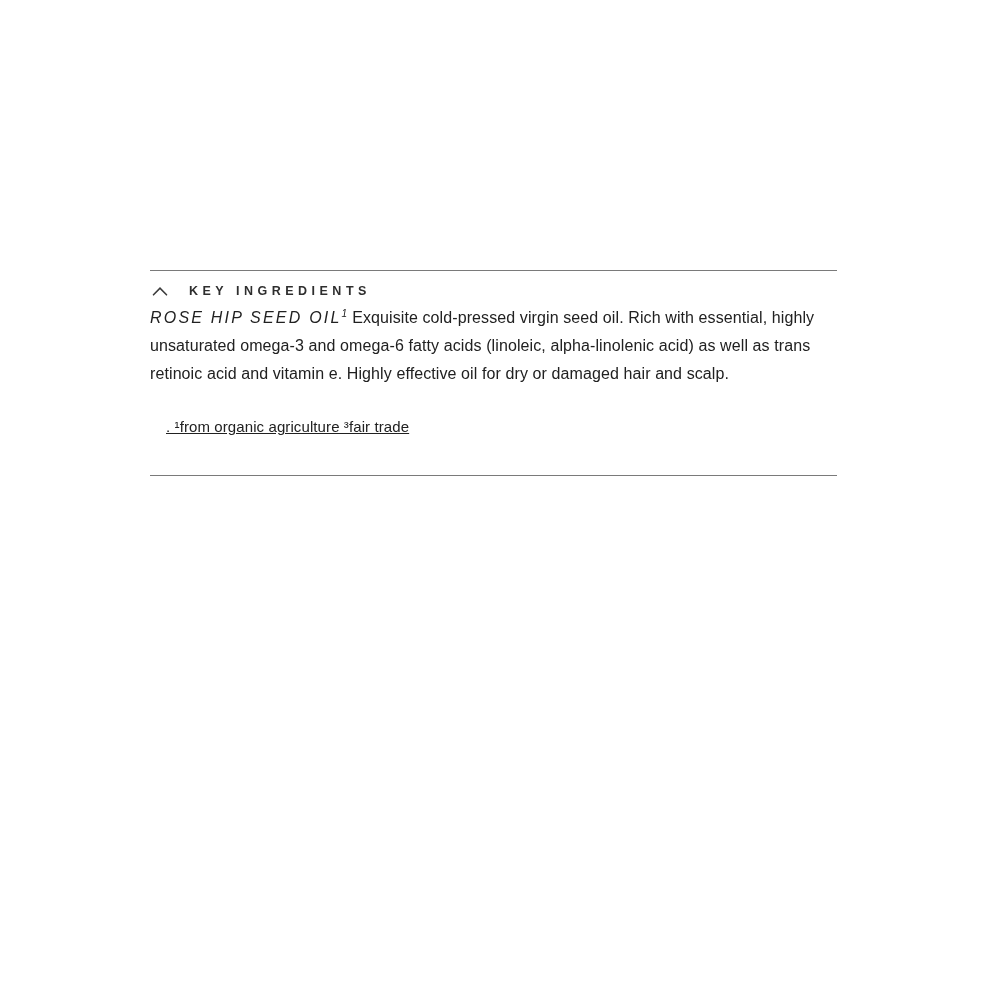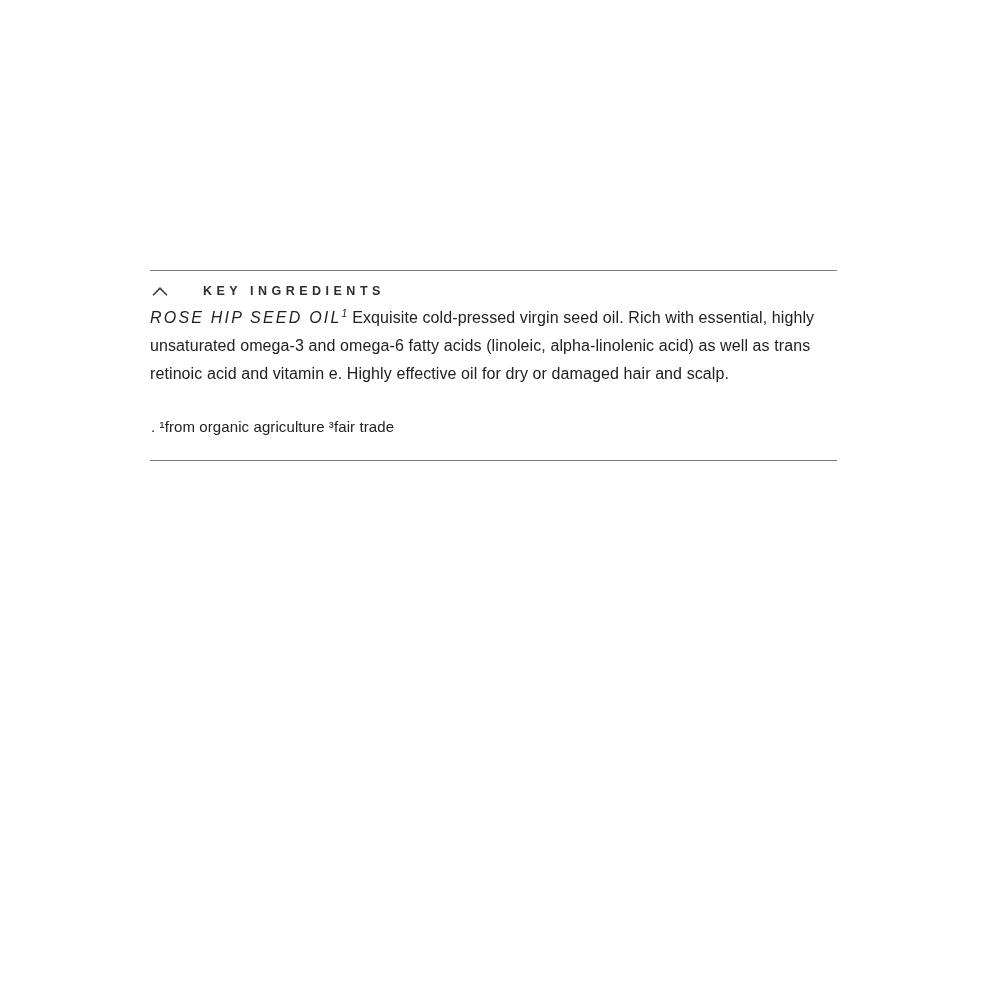--- a/index.html
+++ b/index.html
@@ -32,21 +32,21 @@
   }
   .chevron-wrap {
     width: 17px;
     height: 10px;
     display: flex;
     align-items: center;
     justify-content: flex-start;
     flex: 0 0 auto;
   }
   .accordion-title {
-    margin-left: 34px;
+    margin-left: 20px;
     font-size: 12.5px;
     font-weight: 700;
     letter-spacing: 4.5px;
     color: #2e2e2e;
     white-space: nowrap;
   }
   .ingredient-paragraph {
     font-size: 16px;
     line-height: 28px;
     margin: 0 0 25px 0;
@@ -61,23 +61,24 @@
   sup.fnref {
     font-size: 10px;
     font-style: italic;
     letter-spacing: 0.5px;
     line-height: 0;
     vertical-align: super;
   }
   .footnote-line {
     font-size: 15px;
     line-height: 28px;
-    margin: 1px;
+    margin: 16px;
     letter-spacing: 0.1px;
     color: #212121;
+    text-decoration: underline;
   }
 </style>
 </head>
 <body>
 
 <section class="accordion-section">
 
   <div class="accordion-header">
     <span class="chevron-wrap">
       <svg width="16" height="9" viewBox="0 0 16 9" aria-hidden="true">

